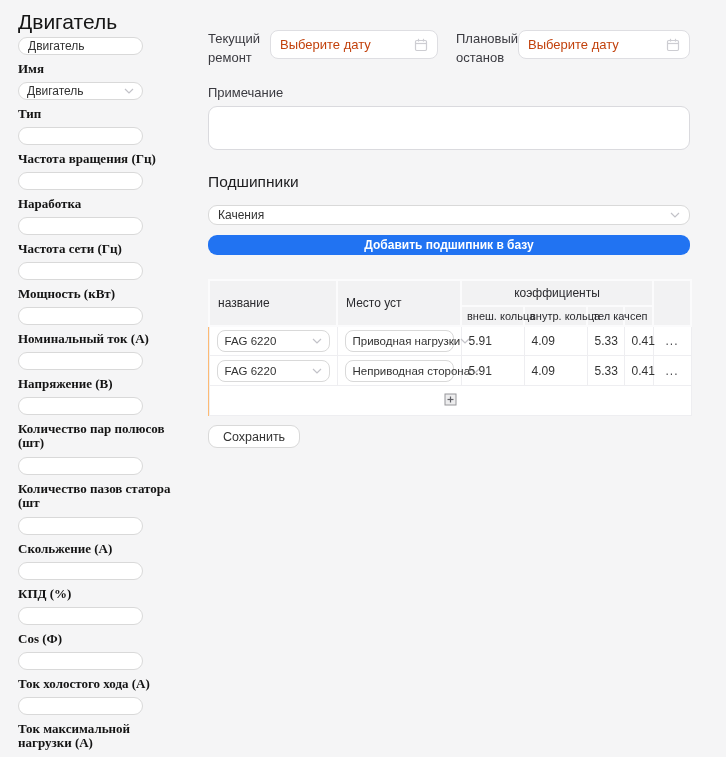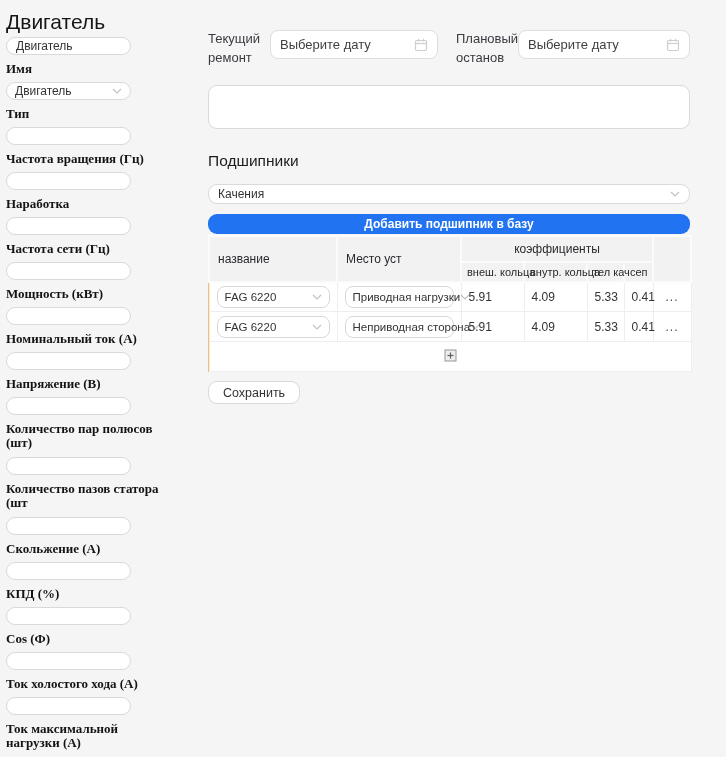--- a/index.html
+++ b/index.html
@@ -4,21 +4,21 @@
 <style>
   * { box-sizing: border-box; }
   html,body { margin:0; padding:0; }
   body {
     width:726px; height:757px; overflow:hidden; position:relative;
     background:#f5f5f6; color:#333;
     font-family:"Liberation Sans", sans-serif;
   }
 
   
-  .sidebar { position:absolute; left:6px; top:10px; width:162px; }
+  .sidebar { position:absolute; left:18px; top:10px; width:162px; }
   .page-title { font-size:21px; font-weight:400; color:#161616; margin:0 0 4px; line-height:23px; }
   .ctl {
     width:125px; height:18px; background:#fff;
     border:1px solid #d9d9d9; border-radius:9px;
   }
   input.ctl { padding:0 9px; font-size:12px; color:#333; outline:none; display:block; }
   .selbox {
     display:flex; align-items:center; justify-content:space-between;
     padding:0 8px; font-size:12px; color:#333; cursor:pointer; background:#fff;
   }
@@ -31,42 +31,42 @@
 
   
   .main { position:absolute; left:208px; top:30px; width:482px; }
   .dates-row { display:flex; justify-content:space-between; margin-bottom:17px; }
   .date-group { display:flex; }
   .d-label { width:56px; font-size:13px; line-height:1.45; color:#3a3a40; margin-right:6px; }
   .datepicker {
     width:168px; height:29px; background:#fff; border:1px solid #dedee2; border-radius:8px;
     display:flex; align-items:center; justify-content:space-between; padding:0 9px; cursor:pointer;
   }
-  .datepicker .ph { font-size:13px; color:#404040; }
+  .datepicker .ph { font-size:13px; color:#c2410c; }
   .note-label { font-size:13px; color:#3a3a40; margin:0 0 6px; }
   textarea.note {
     width:482px; height:44px; resize:none; border:1px solid #dadade; border-radius:9px;
     padding:7px 10px; font-family:"Liberation Sans", sans-serif; font-size:13px; outline:none;
   }
   .bearings-title { font-size:15.5px; font-weight:400; color:#1c1c1e; margin:19px 0 8px; }
   .wide-select {
     margin-top:14px; width:482px; height:20px; background:#fff;
     border:1px solid #d9d9d9; border-radius:9px;
     display:flex; align-items:center; justify-content:space-between;
     padding:0 9px; font-size:12px; color:#333; cursor:pointer;
   }
   .add-btn {
     margin-top:10px; width:482px; height:20px; border:none; border-radius:9px;
     background:#2173f2; color:#fff; font-size:12px; font-weight:700;
     font-family:"Liberation Sans", sans-serif; cursor:pointer; display:block;
   }
 
   
   table.bear {
-    margin-top:1px; width:482px; border-collapse:collapse; table-layout:fixed;
+    margin-top:24px; width:482px; border-collapse:collapse; table-layout:fixed;
     background:#fdba74; border:1px solid #ececee;
   }
   table.bear th {
     background:#f2f2f3; font-weight:400; font-size:12px; color:#2a2a2e;
     text-align:left; padding:5px 8px;
     border:2px solid #fbfbfc;
   }
   table.bear th.center { text-align:center; }
   table.bear th.sub { font-size:11px; padding:3px 5px; white-space:nowrap; }
   table.bear td {
@@ -198,20 +198,21 @@
         <svg width="14" height="14" viewBox="0 0 14 14">
           <rect x="1.5" y="2.5" width="11" height="10" rx="1.2" fill="none" stroke="#cdcdd2" stroke-width="1.2"></rect>
           <line x1="4.5" y1="0.8" x2="4.5" y2="3.6" stroke="#cdcdd2" stroke-width="1.2"></line>
           <line x1="9.5" y1="0.8" x2="9.5" y2="3.6" stroke="#cdcdd2" stroke-width="1.2"></line>
           <line x1="1.5" y1="5.5" x2="12.5" y2="5.5" stroke="#cdcdd2" stroke-width="1.2"></line>
         </svg>
       </div>
     </div>
   </div>
 
+  <div class="note-label">Примечание</div>
   <textarea class="note" style=""></textarea>
 
   <h2 class="bearings-title">Подшипники</h2>
 
   <div class="wide-select">
     <span>Качения</span>
     <svg class="chev" width="10" height="6" viewBox="0 0 10 6">
         <polyline points="1,1 5,5 9,1" fill="none" stroke="#c2c2c8" stroke-width="1.2"></polyline>
       </svg>
   </div>

